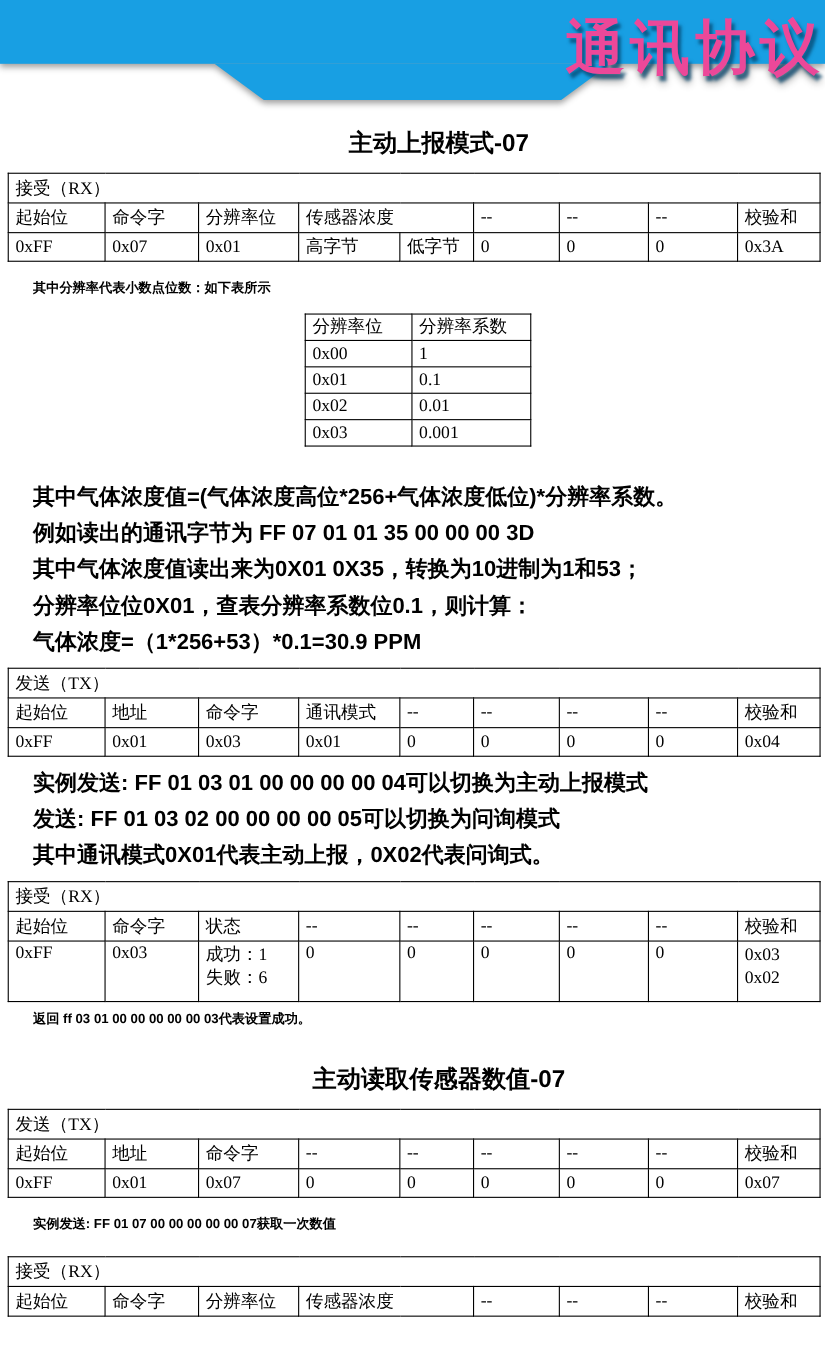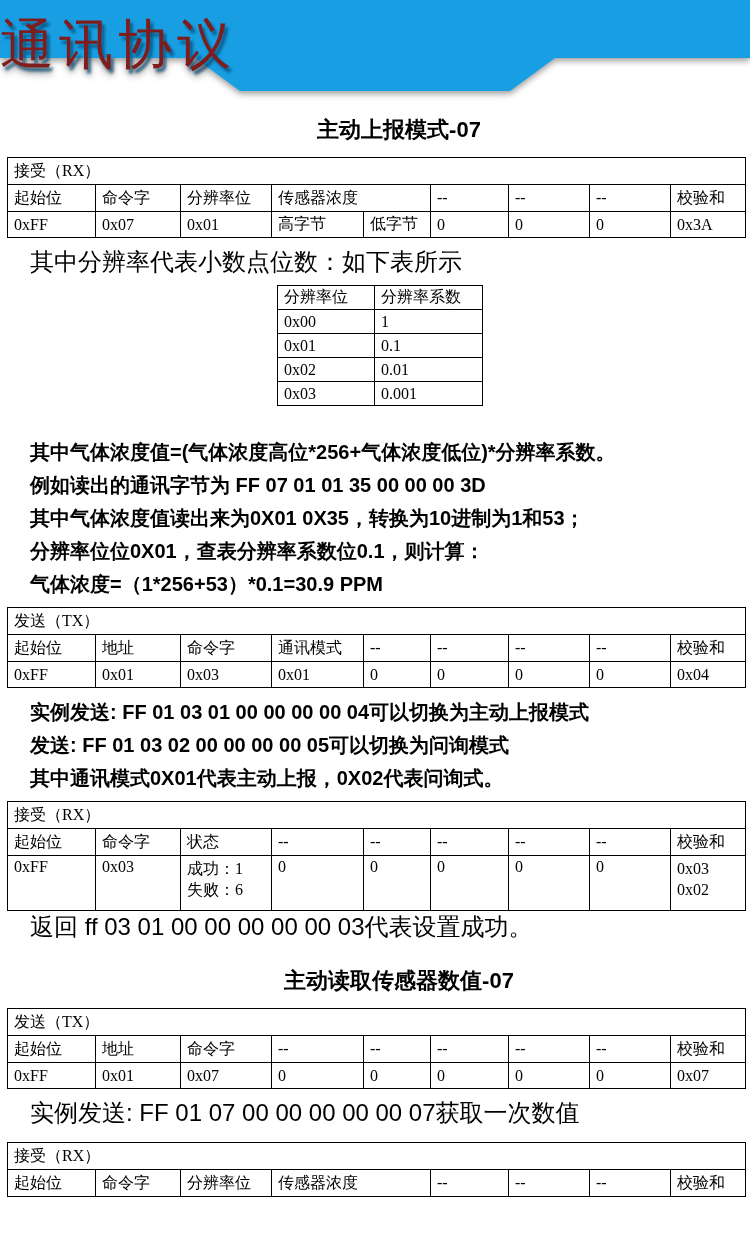--- a/index.html
+++ b/index.html
@@ -11,22 +11,22 @@
   }
 
   
   .banner { position:relative; filter:drop-shadow(0 3px 3px rgba(0,0,0,0.38)); }
   .banner-bar { height:58px; background:var(--accent); }
   .banner-trap {
     height:33px; width:360px; margin:0 auto; background:var(--accent);
     clip-path:polygon(0 0,100% 0,87.5% 100%,12.5% 100%);
   }
   .banner-title {
-    position:absolute; top:6px; left:0; right:0; text-align:left;
-    color:#7f1d1d; font-size:54px; font-weight:normal; letter-spacing:5px; line-height:76px;
+    position:absolute; top:6px; left:0; right:0; text-align:right;
+    color:#ec4899; font-size:54px; font-weight:bold; letter-spacing:5px; line-height:76px;
     text-shadow:3px 4px 3px rgba(6,70,110,0.75);
   }
 
   
   .section-title {
     text-align:center; font-size:22px; font-weight:bold;
     margin:26px 0 14px 0; line-height:26px;padding-left:48px;
   }
 
   
@@ -45,21 +45,21 @@
   
   table.rtable {
     border-collapse:collapse; table-layout:fixed;
     margin:8px 0 0 277px; width:205px;
     font-family:"Liberation Serif","DejaVu Serif",serif; font-size:16px;
   }
   table.rtable td { border:1px solid #000; padding:1px 4px 1px 6px; height:21px; }
 
   
   .note {
-    margin:8px 20px 6px 30px; font-size:24px; font-weight:400; line-height:31px;
+    margin:8px 20px 6px 30px; font-size:12px; font-weight:700; line-height:31px;
   }
   .para { margin:30px 20px 6px 30px; }
   .para .pline { font-size:20px; font-weight:600; line-height:33px; }
 </style>
 </head>
 <body>
 
 <div class="page">
 
   <div class="banner">

